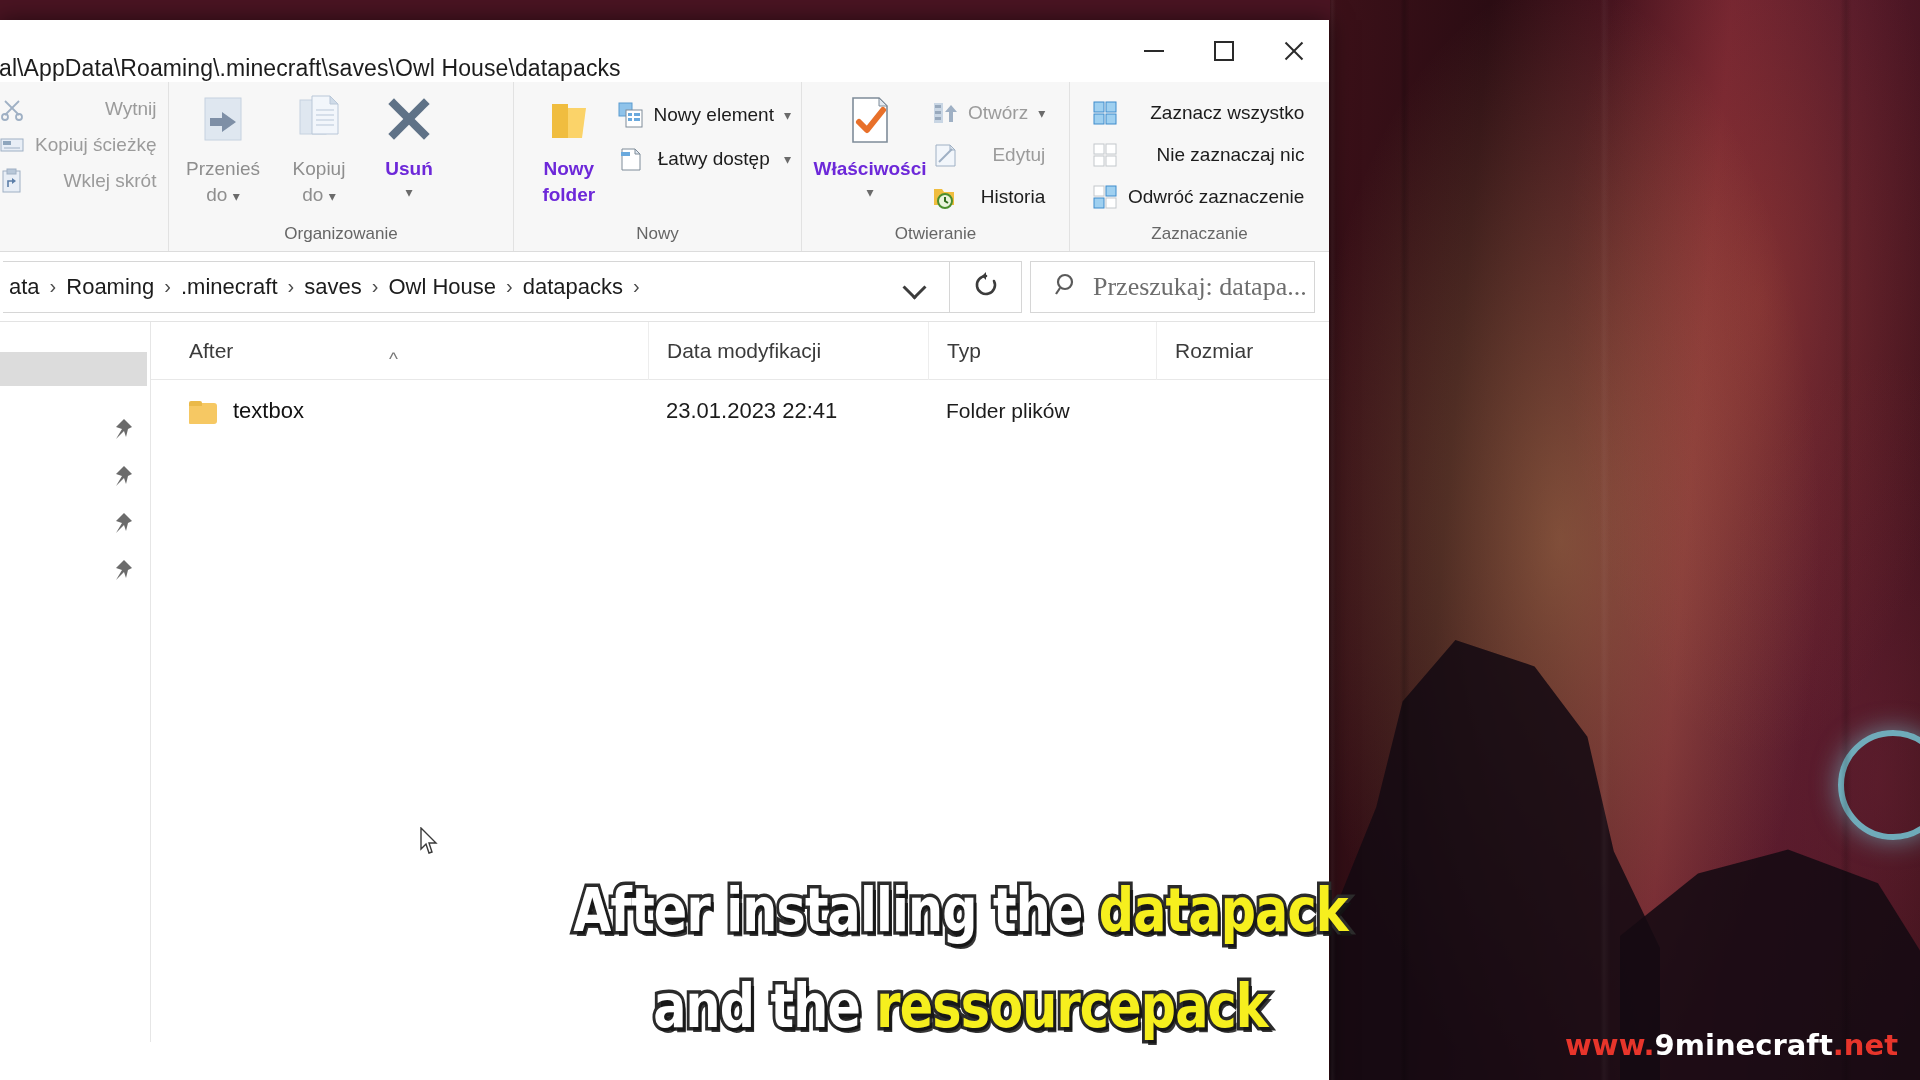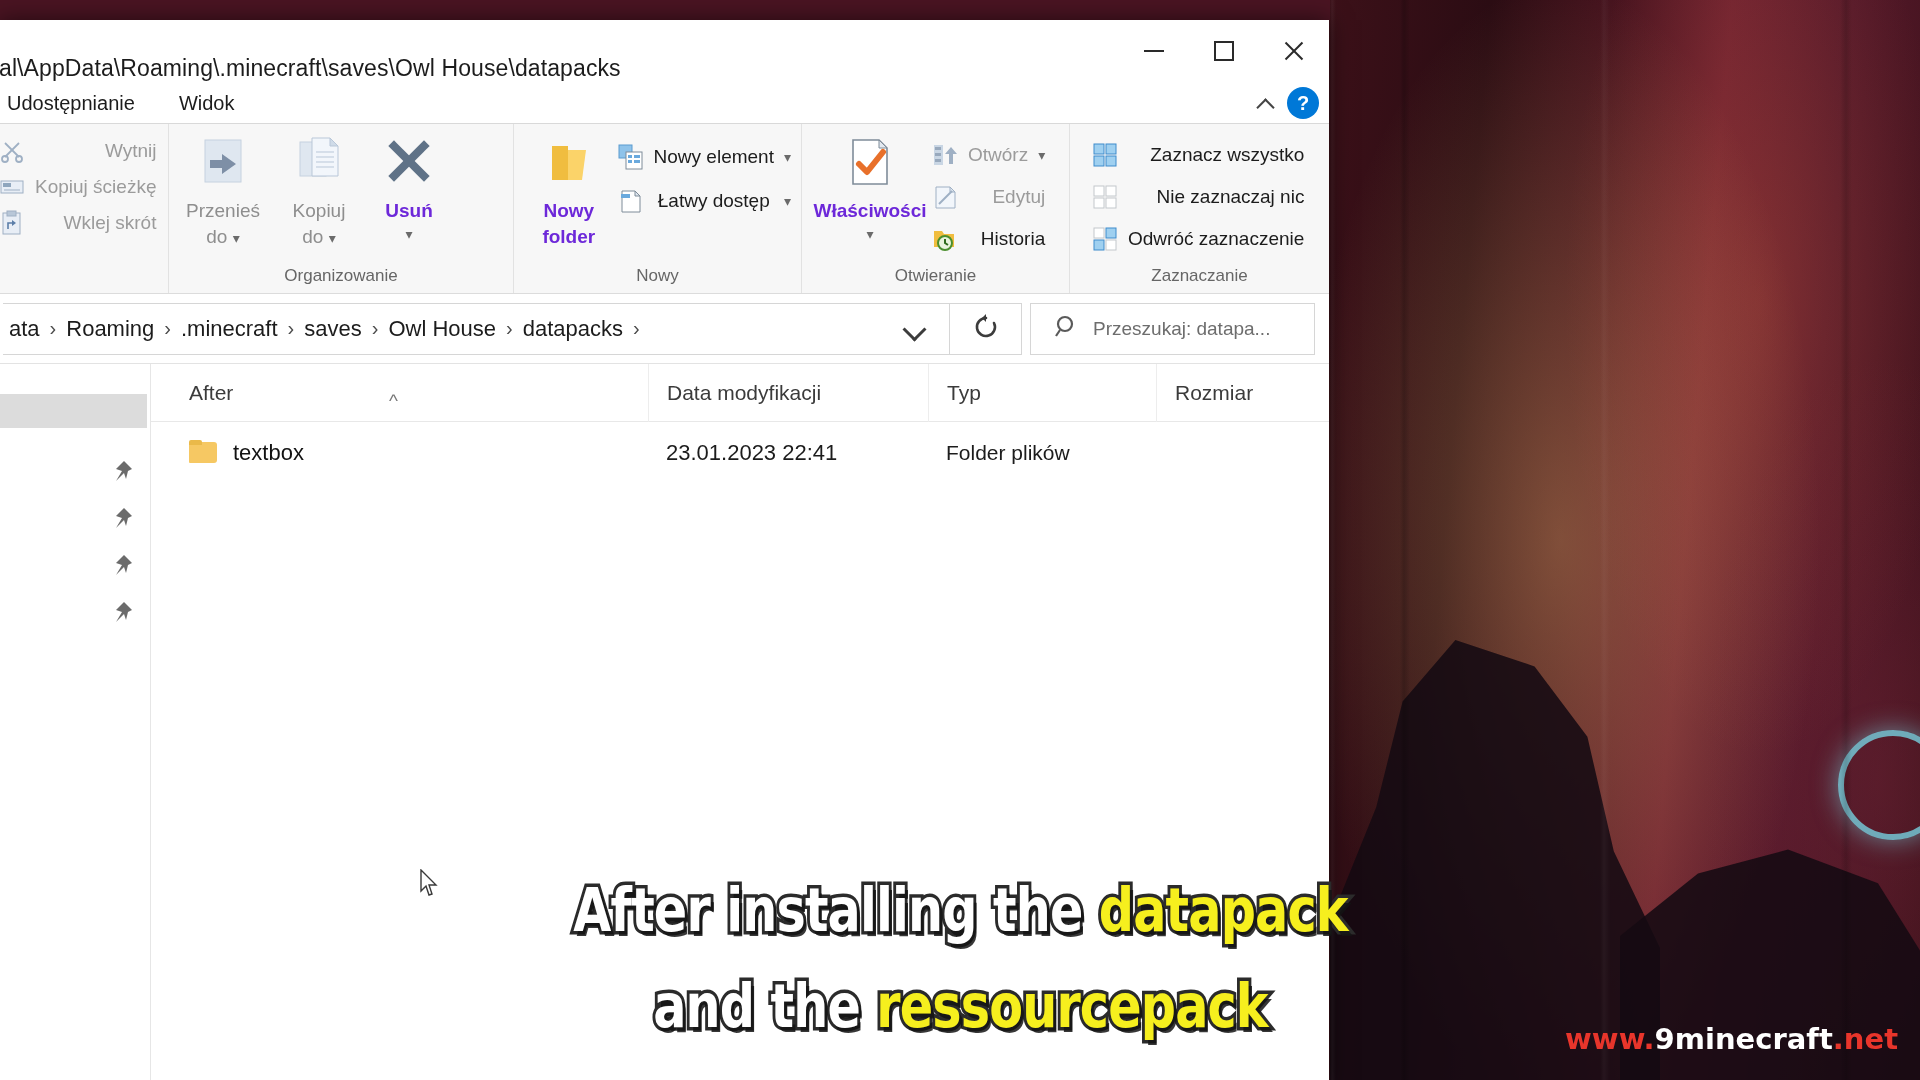--- a/index.html
+++ b/index.html
@@ -232,21 +232,21 @@
     background:#fff;
   }
   .searchbox{
     width:285px; height:52px;
     border:1px solid #d6d6d6;
     display:flex; align-items:center; gap:12px;
     padding-left:22px;
     background:#fff;
     margin-left:8px; margin-right:14px;
   }
-  .search-ph{ font-size:19px; color:#6d6d6d; white-space:nowrap; }
+  .search-ph{ font-size:26px; color:#6d6d6d; white-space:nowrap;font-family:Liberation Serif, serif; }
 
   
   .content{
     display:flex;
     height:calc(1064px - 62px - 42px - 170px - 70px);
     background:#fff;
   }
   .navpane{
     width:152px;
     border-right:1px solid #e6e6e6;
@@ -285,21 +285,21 @@
   .sort-mark{
     position:absolute; left:238px; top:8px;
     font-size:19px; color:#7a7a7a;
   }
 
   .filerow{
     height:62px; display:flex; align-items:center;
   }
   .fname{
     width:497px; padding-left:38px;
-    display:flex; align-items:flex-start; gap:16px;
+    display:flex; align-items:flex-end; gap:16px;
     font-size:22px; color:#121212;
   }
   .fdate{ width:280px; font-size:22px; color:#1c1c1c; padding-left:18px;}
   .ftype{ width:228px; font-size:21px; color:#1c1c1c; padding-left:18px;}
   .fsize{ width:160px; font-size:21px; color:#1c1c1c; }
   .folder-ico{
     width:28px; height:23px; position:relative; flex:0 0 28px;
   }
   .folder-ico:before{
     content:""; position:absolute; left:0; top:2px;
@@ -334,21 +334,21 @@
     transform:scaleX(.82);
     -webkit-text-stroke:7px #2b2b2b;
     paint-order: stroke fill;
     text-shadow:4px 5px 0 rgba(20,20,20,.85);
     white-space:nowrap;
   }
   .sub-hl{ color:#f6ef1e; }
 
   
   #watermark{
-    position:absolute; right:22px; bottom:24px;
+    position:absolute; right:22px; bottom:18px;
     font-family:"DejaVu Sans", sans-serif;
     font-weight:bold; font-size:29px;
     z-index:70;
     white-space:nowrap;
   }
   .wm-www{ color:#e8352b; }
   .wm-mid{ color:#ffffff; }
   .wm-net{ color:#e8352b; }
 </style>
 </head>
@@ -371,28 +371,20 @@
       </div>
       <div class="win-btn">
         <span class="gl-max"></span>
       </div>
       <div class="win-btn close">
         <span class="gl-close"></span>
       </div>
     </div>
   </div>
 
-  <div class="tabstrip">
-    <div class="tab">Udostępnianie</div>
-    <div class="tab">Widok</div>
-    <div class="tab-right">
-      <div class="chev-up"></div>
-      <div class="help-btn">?</div>
-    </div>
-  </div>
 
   <div class="ribbon">
 
     <div class="rgroup" style="width:170px;">
       <div class="rgroup-body" style="padding-left:0;">
         <div class="small-col">
 
           <div class="small-item">
             <span class="sicon">
               <svg width="26" height="26" viewBox="0 0 26 26">

